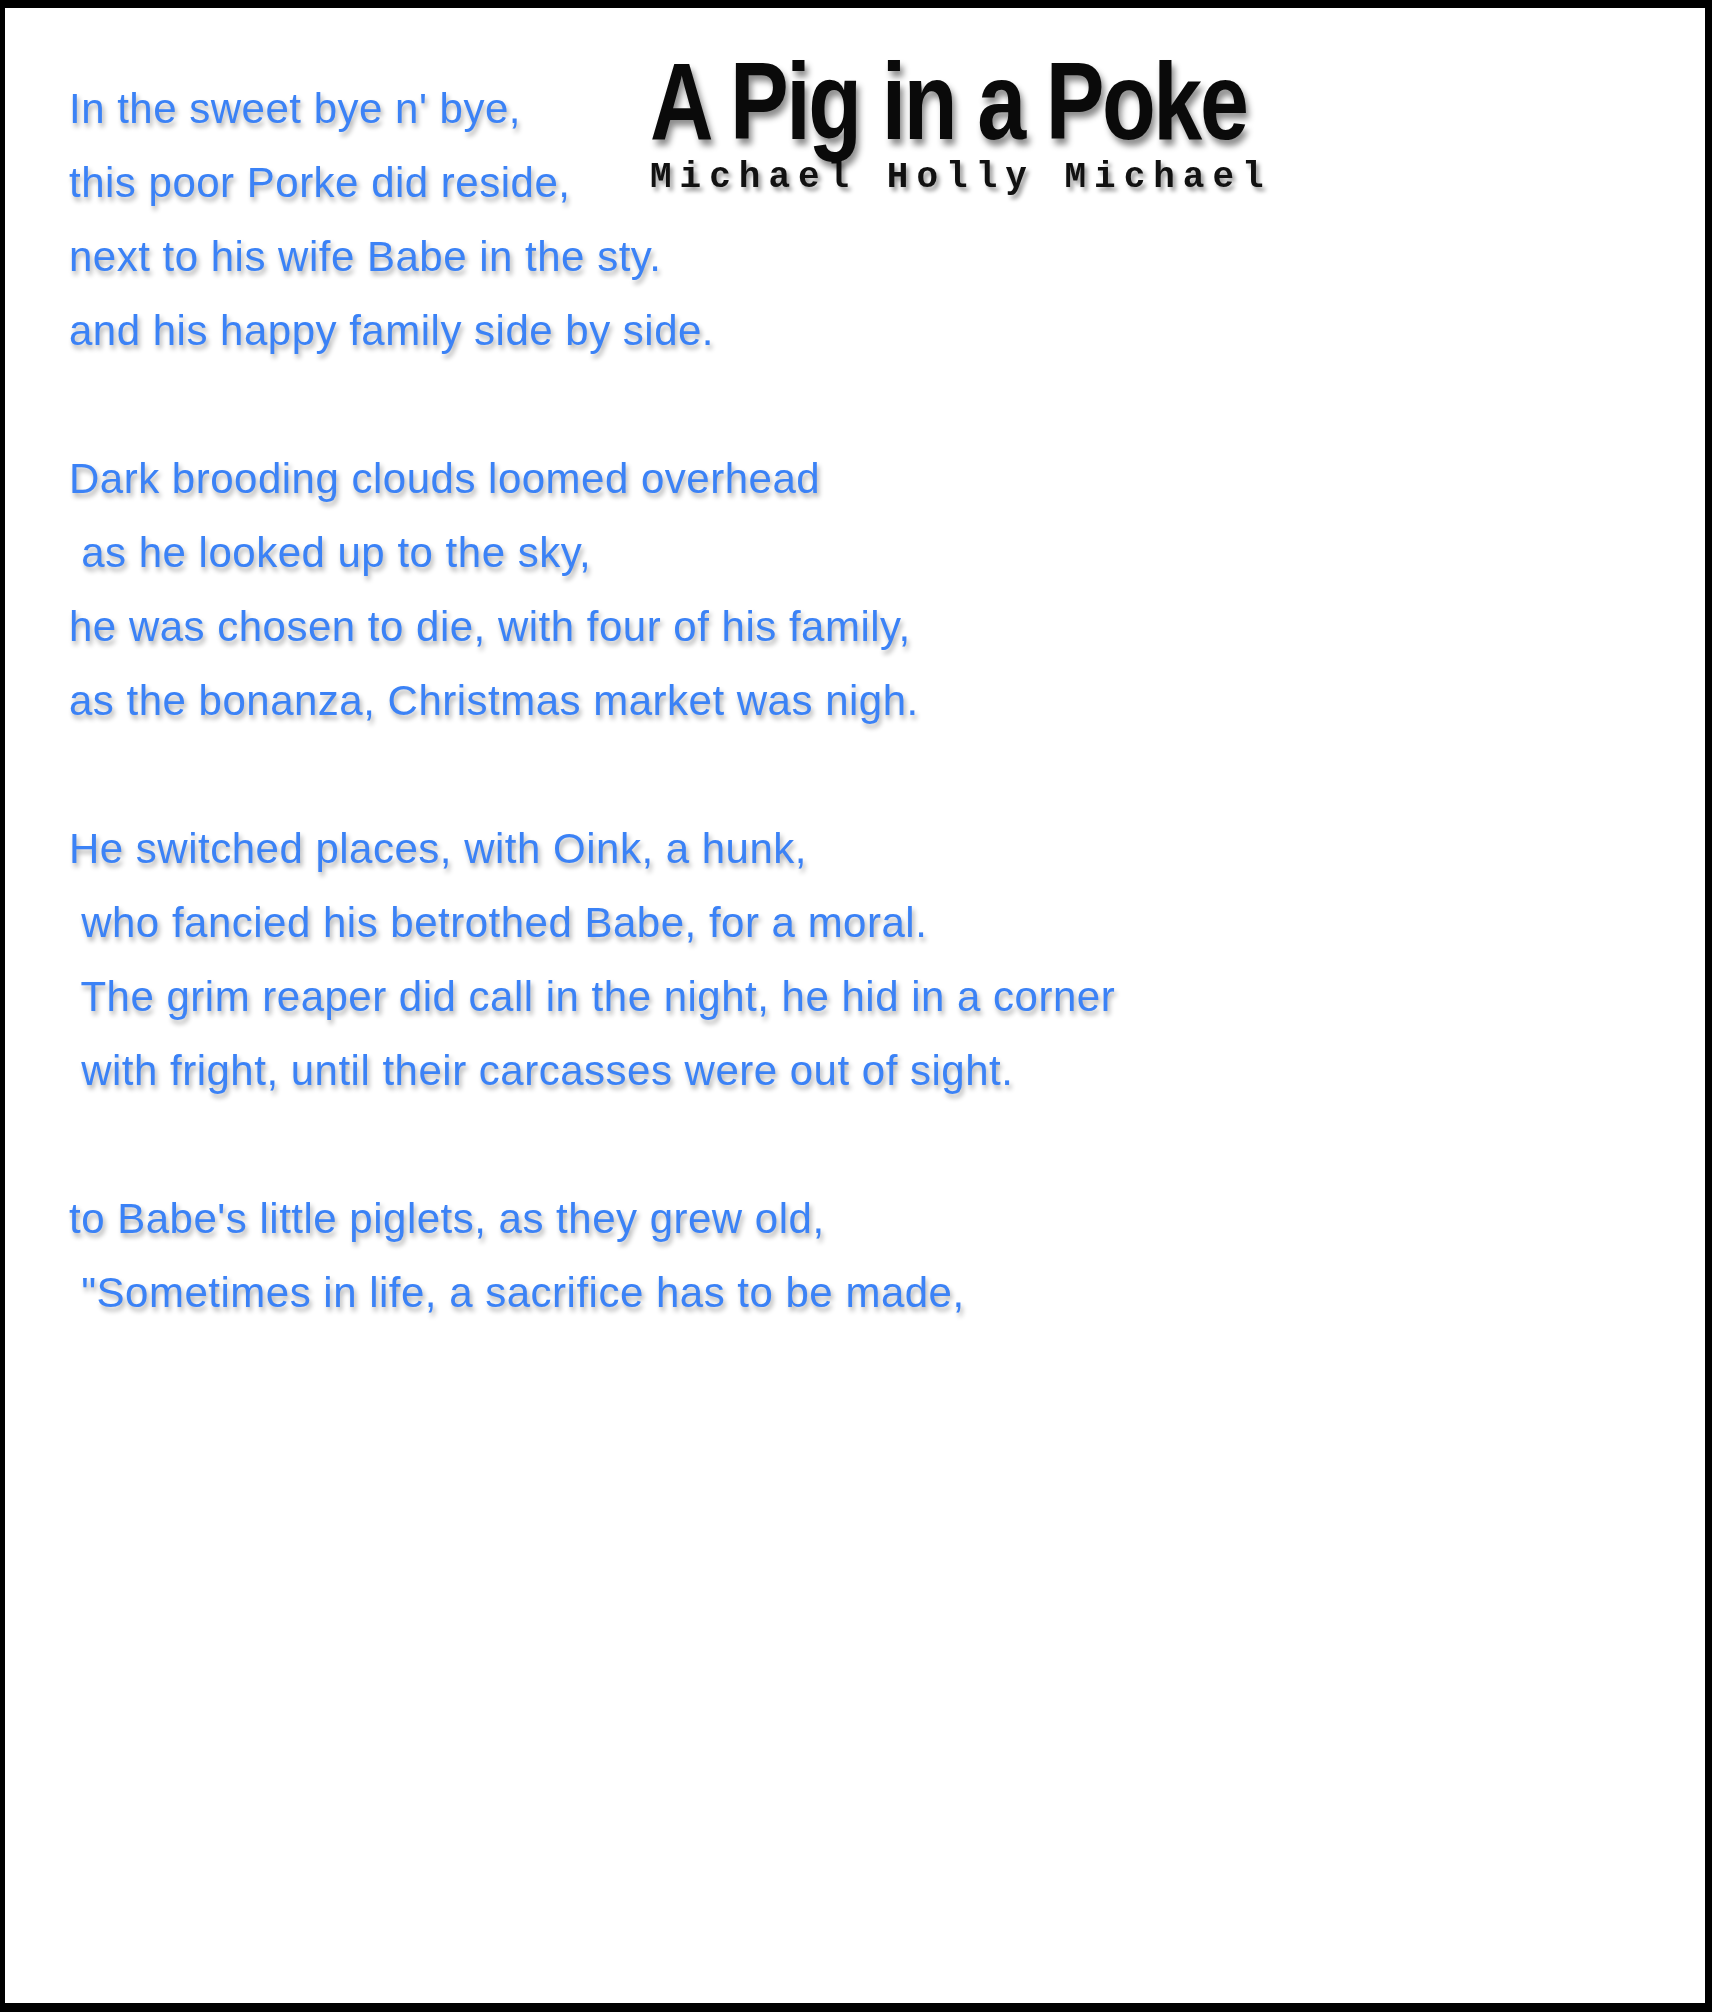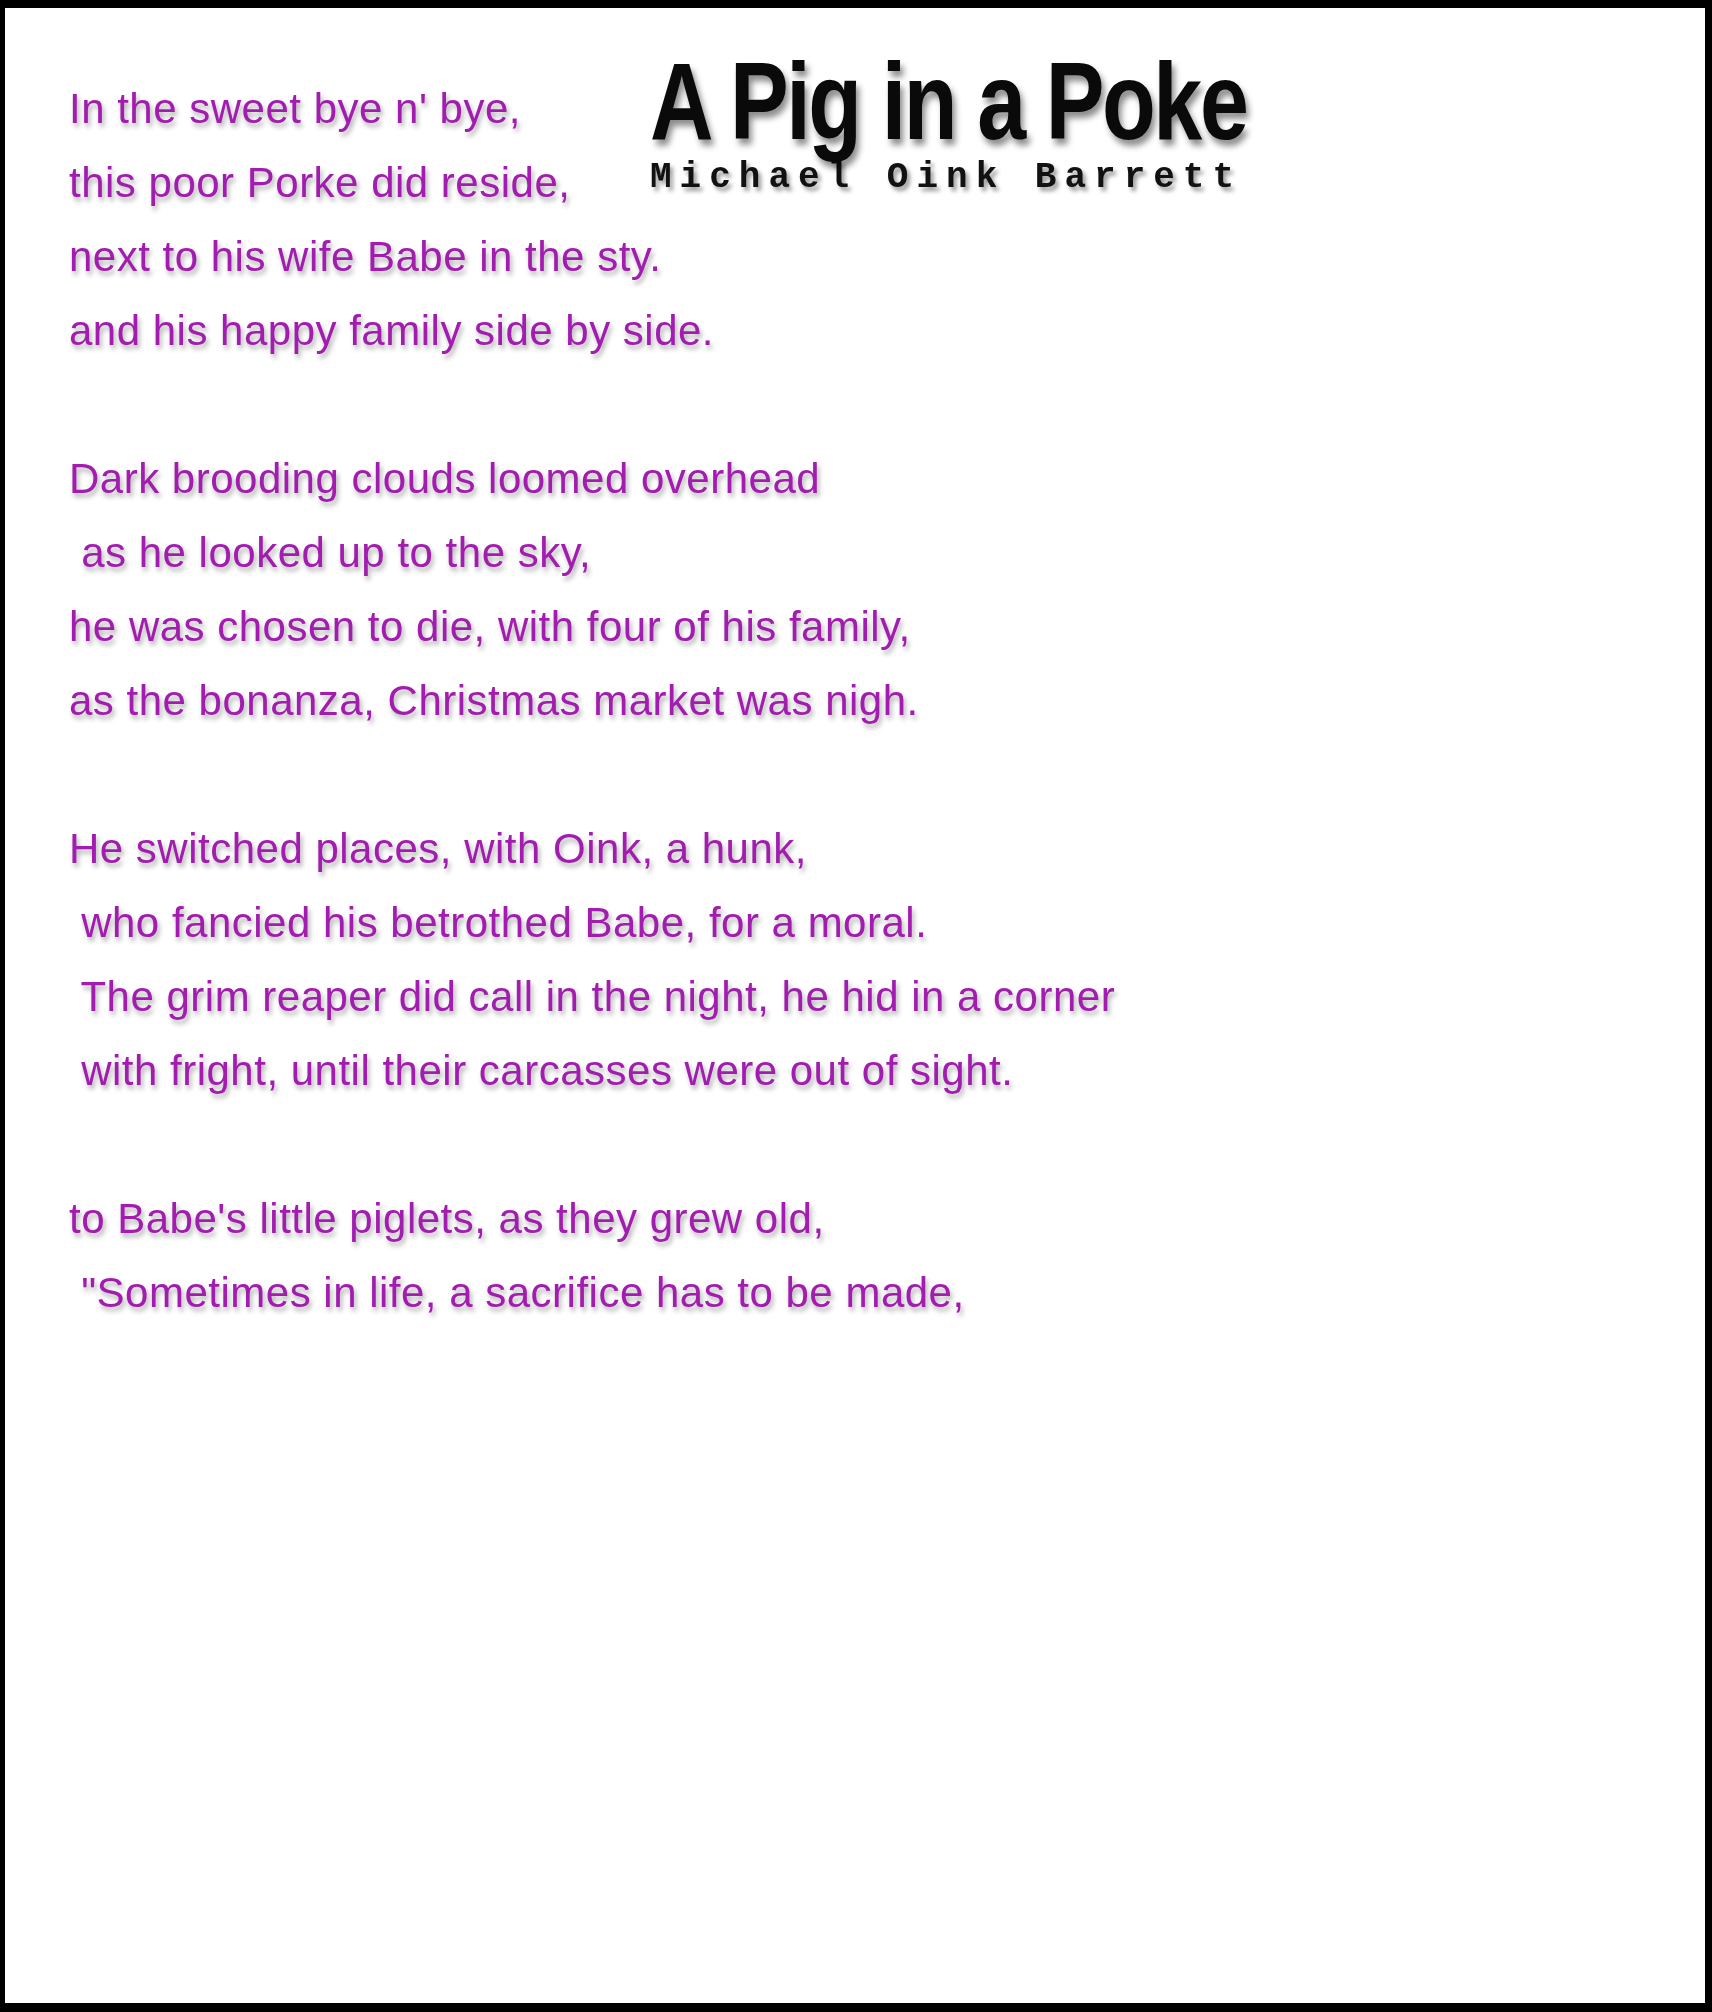--- a/index.html
+++ b/index.html
@@ -56,37 +56,37 @@
   .poem {
     position: absolute;
     left: 64px;
     top: 64px;
     width: 1400px;
     font-family: "Liberation Sans", sans-serif;
     font-weight: 300;
     font-size: 42px;
     line-height: 74px;
     letter-spacing: 0.5px;
-    color: #a21caf;
+    color: #3b82f6;
     text-shadow: 2px 4px 5px rgba(0,0,0,0.32);
   }
   .stanza { margin: 0; }
   .stanza + .stanza { margin-top: 74px; }
   .line {
     white-space: pre;   
   }
 </style>
 </head>
 <body>
 
 <div class="page">
 
   <header class="title-block">
     <h1 class="poem-title">A Pig in a Poke</h1>
-    <div class="poem-author">Michael Oink Barrett</div>
+    <div class="poem-author">Michael Holly Michael</div>
   </header>
 
   <main class="poem">
 
     <div class="stanza">
       <div class="line">In the sweet bye n' bye,</div>
       <div class="line">this poor Porke did reside,</div>
       <div class="line">next to his wife Babe in the sty.</div>
       <div class="line">and his happy family side by side.</div>
     </div>

